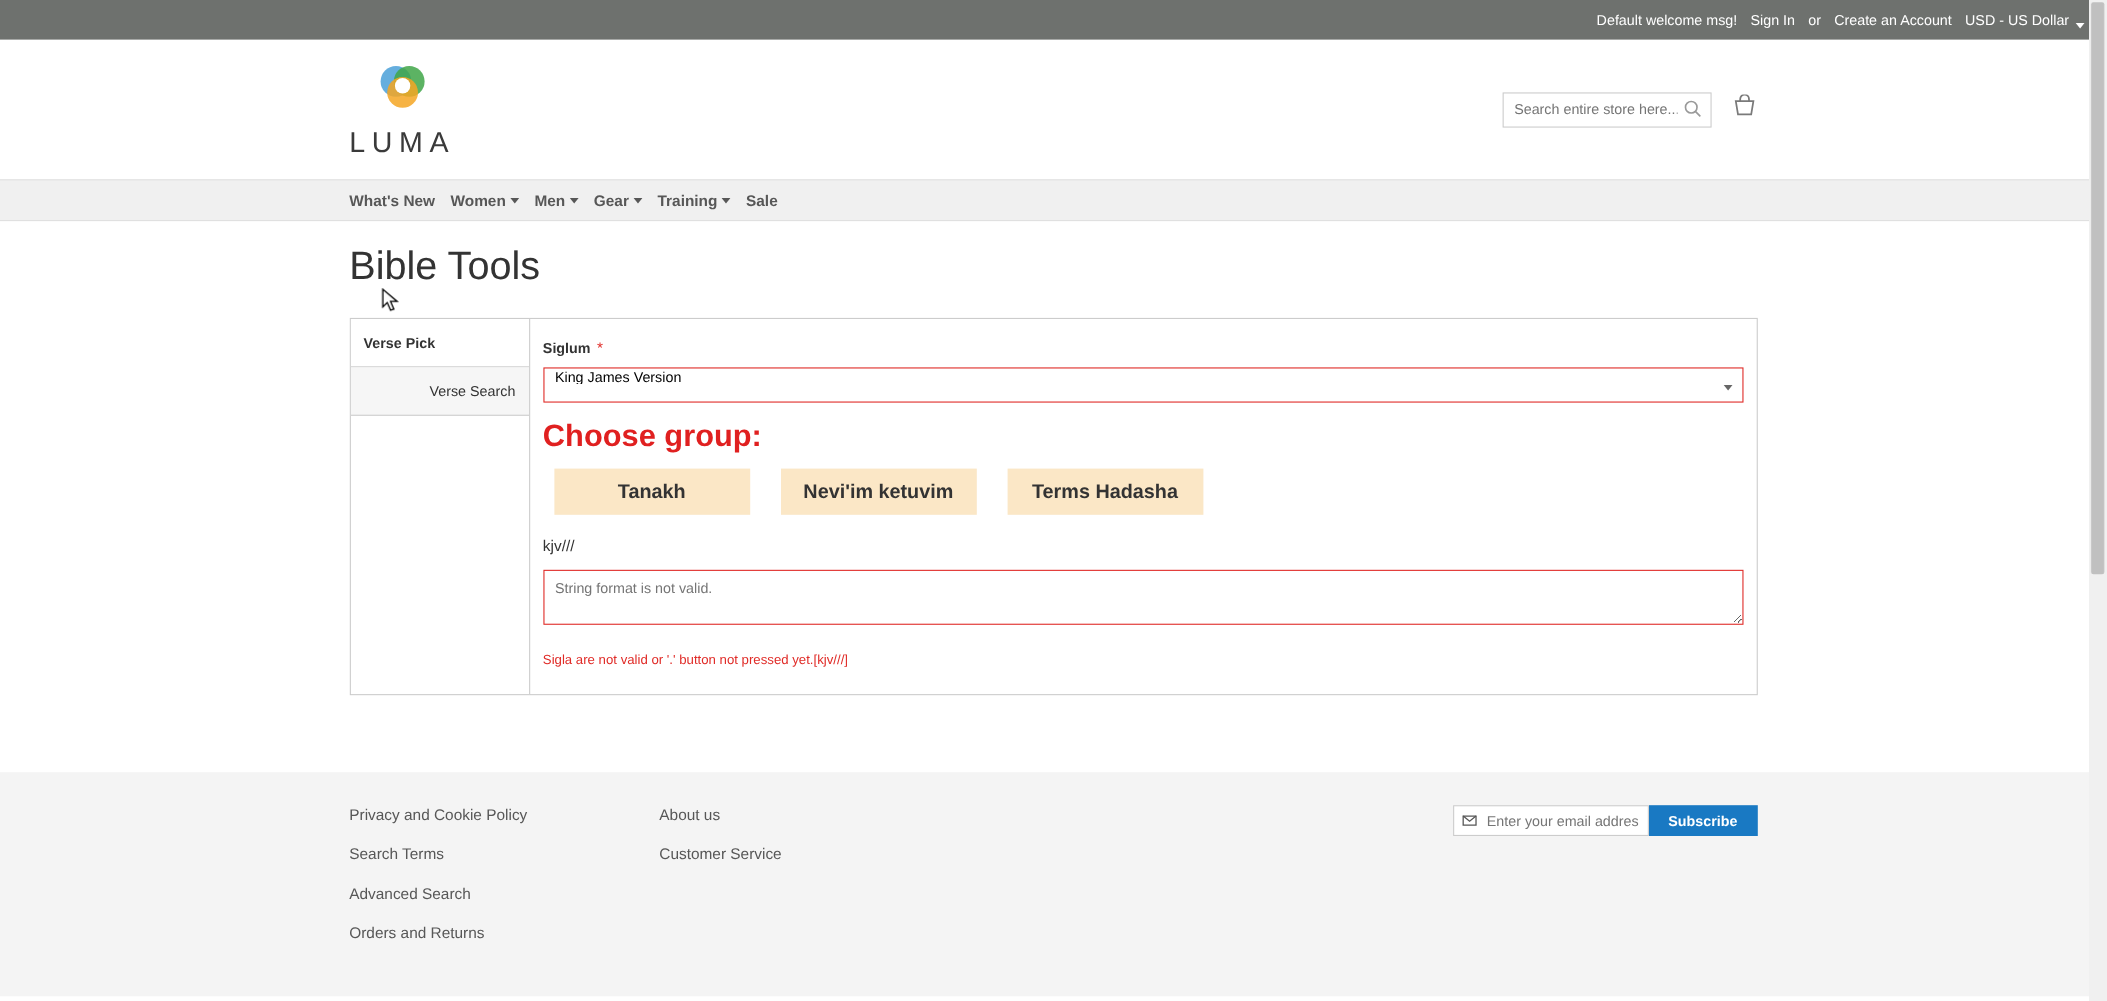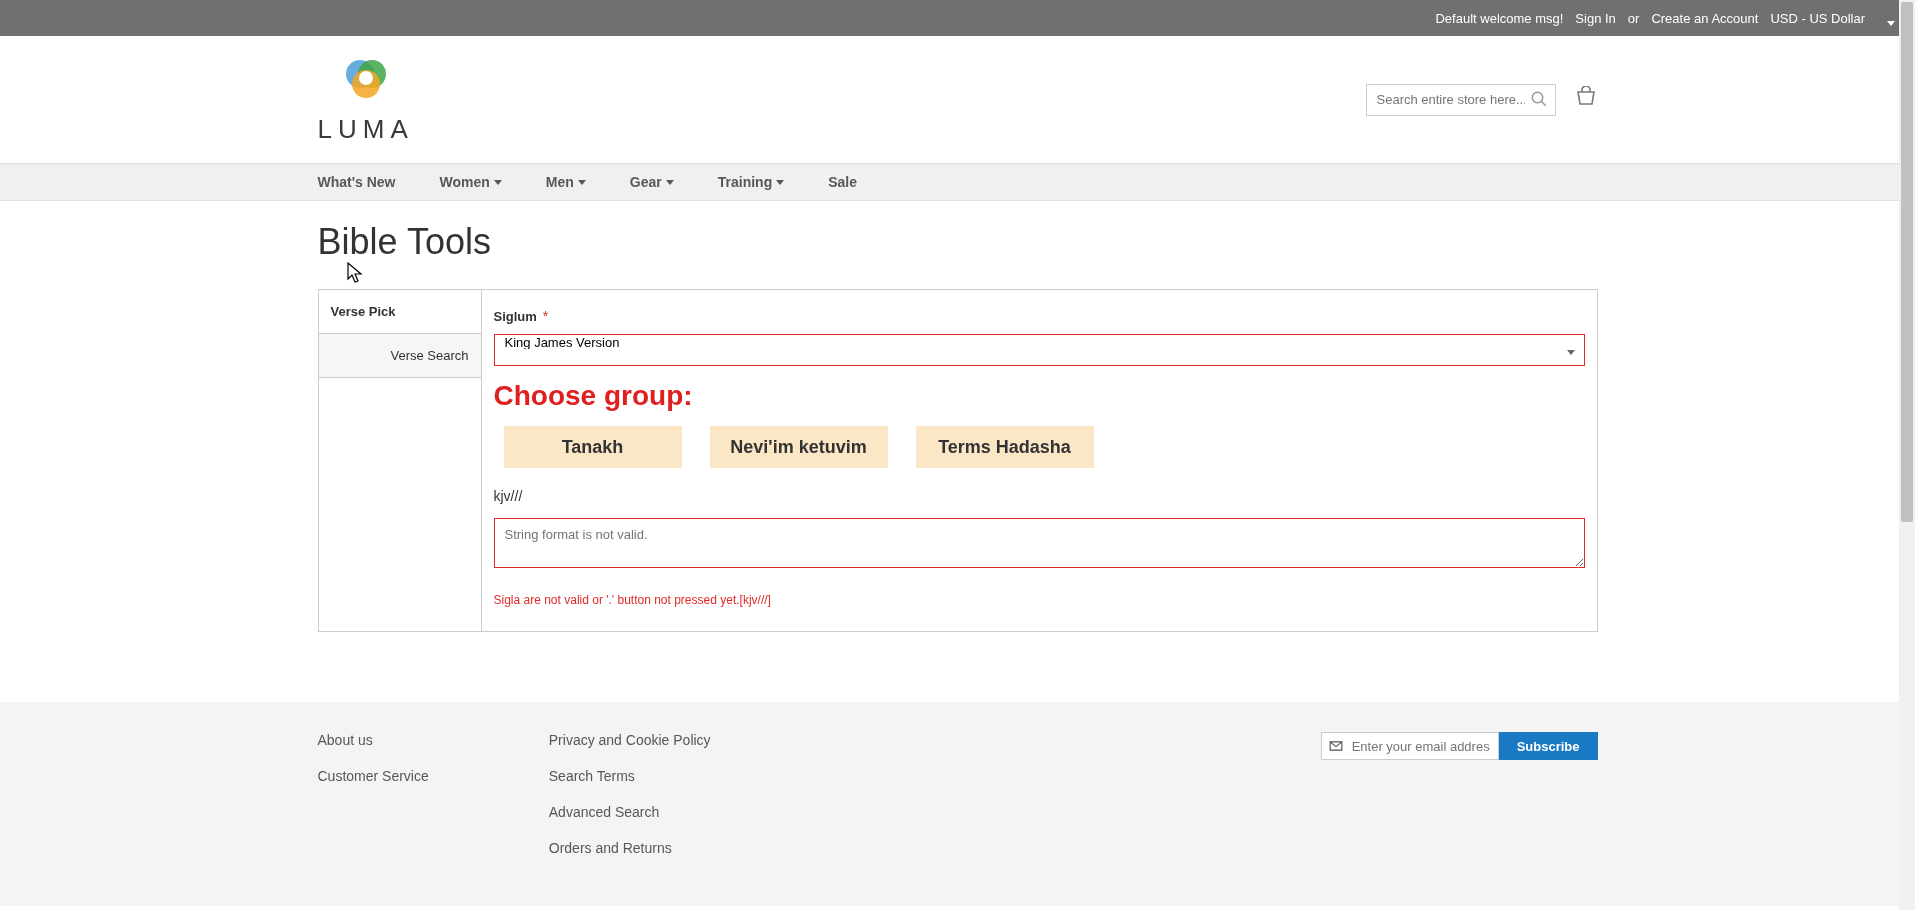--- a/index.html
+++ b/index.html
@@ -1,34 +1,34 @@
 <!DOCTYPE html>
 <html><head>
 <meta charset="utf-8">
 <style>
 * { box-sizing: border-box; margin: 0; padding: 0; }
 body { font-family: 'Helvetica Neue', Helvetica, Arial, sans-serif; font-size: 14px; color: #333; background: #fff; }
 
 .top-banner { background: #6e716e; height: 36px; display: flex; justify-content: flex-end; align-items: center; padding: 0 20px; color: #fff; font-size: 13px; }
 .top-banner > * { margin-left: 12px; }
 .top-banner a { color: #fff; text-decoration: none; cursor: pointer; }
-.currency-sel { display: inline-flex; align-items: flex-end; gap: 16px; }
+.currency-sel { display: inline-flex; align-items: flex-end; }
 
 .header { display: flex; justify-content: space-between; align-items: center; padding: 18px 0; max-width: 1280px; margin: 0 auto; }
 .logo-wrap { display: flex; align-items: center; gap: 12px; flex-direction: column; }
 .logo-mark { width: 48px; height: 48px; position: relative; }
 .logo-text { font-size: 26px; font-weight: 500; letter-spacing: 6px; color: #3a3a3a; }
 .header-right { display: flex; align-items: center; gap: 18px; }
 .search-wrap { position: relative; }
 .search-input { width: 190px; height: 32px; border: 1px solid #ccc; padding: 0 30px 0 10px; font-size: 13px; }
 .search-icon { position: absolute; right: 8px; top: 6px; color: #999; }
 .cart-icon { color: #7a7a7a; cursor: pointer; }
 
 .nav { background: #f0f0f0; border-top: 1px solid #e0e0e0; border-bottom: 1px solid #e0e0e0; }
-.nav-inner { max-width: 1280px; margin: 0 auto; display: flex; gap: 44px; padding: 10px 0; text-align: right; }
+.nav-inner { max-width: 1280px; margin: 0 auto; display: flex; gap: 14px; padding: 10px 0; text-align: right; }
 .nav-item { font-weight: 700; font-size: 14px; color: #575757; cursor: pointer; display: flex; align-items: center; gap: 4px; }
 
 .page { max-width: 1280px; margin: 0 auto; padding: 20px 0 40px 0; }
 .page-title { font-size: 36px; font-weight: 300; color: #333; margin-bottom: 26px; }
 
 .panel { display: flex; border: 1px solid #ccc; }
 .side-tabs { width: 162px; display: flex; flex-direction: column; }
 .side-tab { padding: 14px 12px; font-size: 13px; font-weight: 600; color: #333; border-bottom: 1px solid #ccc; background: #f6f6f6; cursor: pointer; }
 .side-tab.active { background: #fff; font-weight: 700; border-right: none; }
 .side-tab:not(.active) { font-weight: 400; text-align: right; }
@@ -167,28 +167,28 @@
       <textarea class="ta" placeholder="String format is not valid." style=""></textarea>
       <div class="err-msg">Sigla are not valid or '.' button not pressed yet.[kjv///]</div>
     </div>
   </div>
 </div>
 
 <div class="footer">
   <div class="footer-inner">
     <div class="fcols">
       <div class="fcol">
-        <a class="flink">About us</a>
-        <a class="flink">Customer Service</a>
-      </div>
-      <div class="fcol">
         <a class="flink">Privacy and Cookie Policy</a>
         <a class="flink">Search Terms</a>
         <a class="flink">Advanced Search</a>
         <a class="flink">Orders and Returns</a>
+      </div>
+      <div class="fcol">
+        <a class="flink">About us</a>
+        <a class="flink">Customer Service</a>
       </div>
     </div>
     <div class="newsletter">
       <div class="nl-input-wrap">
         <span class="nl-mail-icon">
           <svg width="14" height="14" viewBox="0 0 24 24" fill="#555">
               <path d="M2 5h20v14H2z" fill="none" stroke="#555" stroke-width="2"></path>
               <path d="M2 5l10 8 10-8" fill="none" stroke="#555" stroke-width="2"></path>
             </svg>
         </span>

